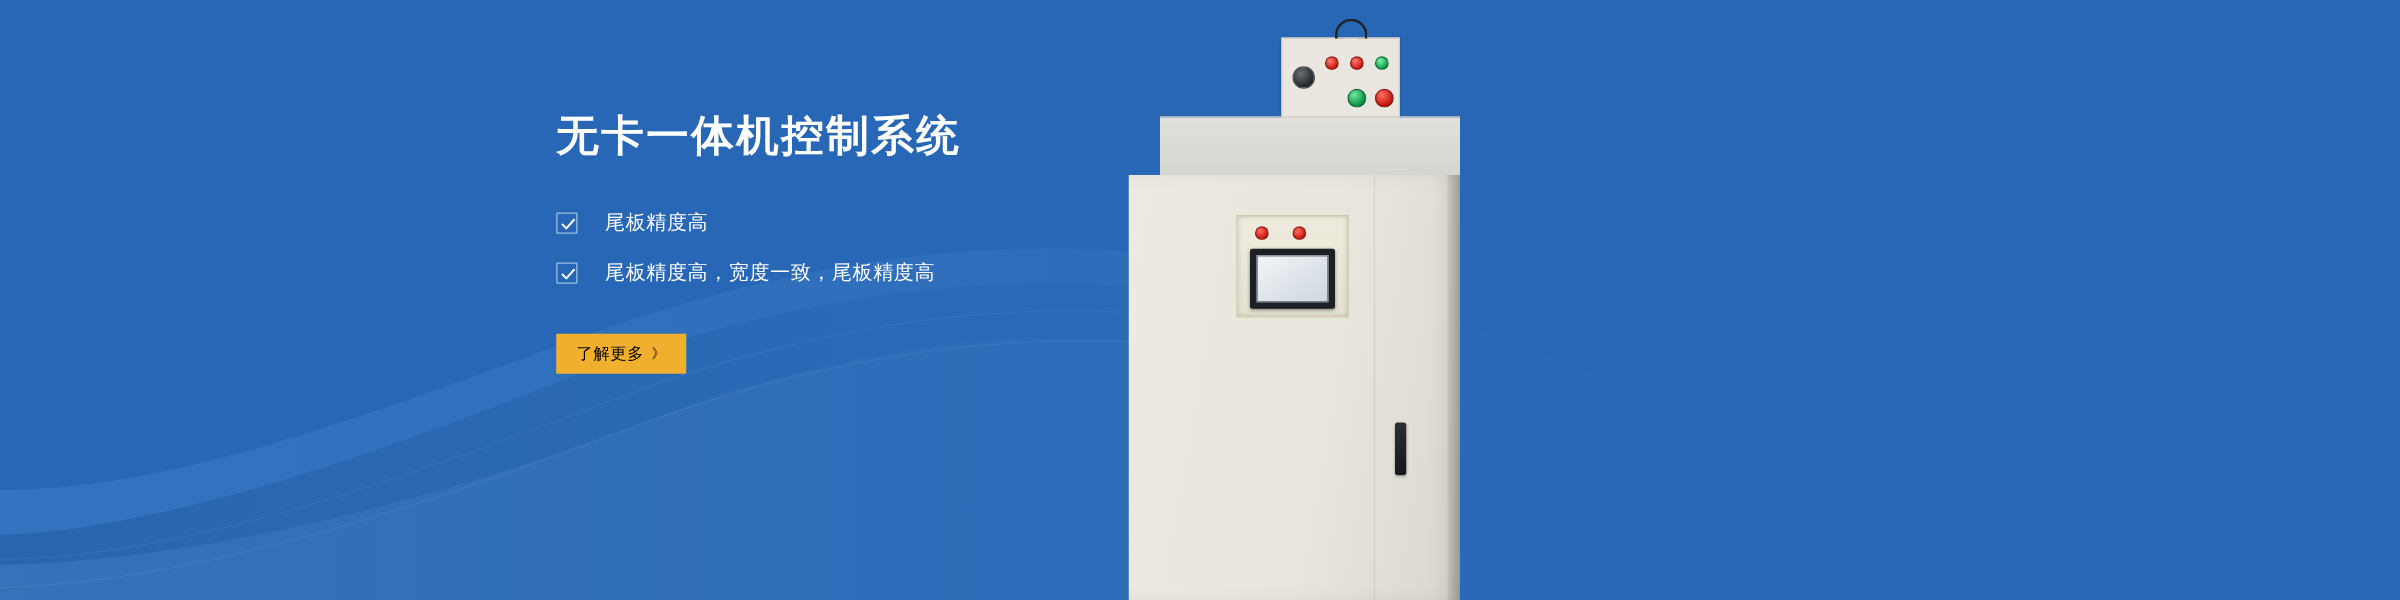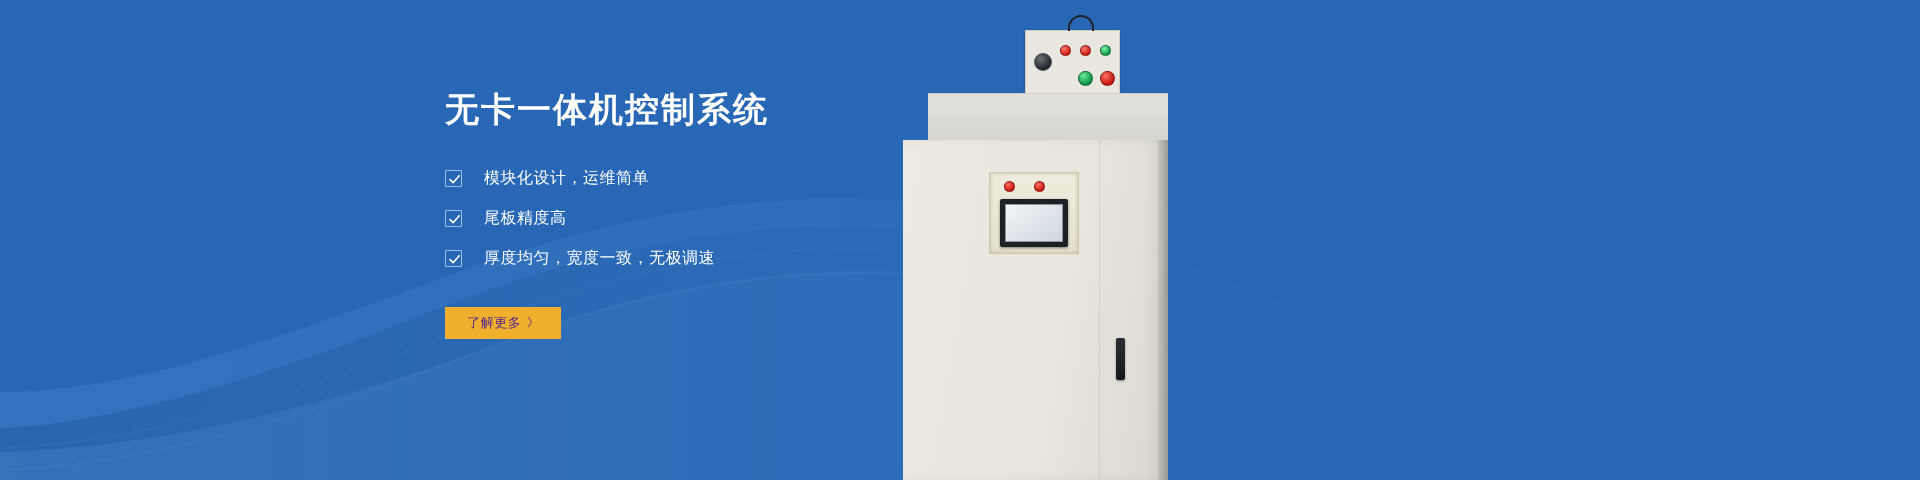--- a/index.html
+++ b/index.html
@@ -60,25 +60,25 @@
     color:#ffffff;
     font-size:16px;
     letter-spacing:.5px;
     white-space:nowrap;
   }
   .cta{
     display:inline-flex;
     align-items:center;
     justify-content:center;
     margin-top:18px;
-    width:116px; height:32px;
+    width:104px; height:32px;
     background:#f0b02e;
     border:none;
     cursor:pointer;
-    color:#4c1d95;
+    color:#000000;
     font-size:13px;
     font-family:"Liberation Sans","DejaVu Sans",sans-serif;
     letter-spacing:.5px;
   }
   .cta .arrow{ margin-left:6px; font-size:11px; opacity:.95; }
 
   
   .machine{
     position:absolute;
     left:900px; top:0;
@@ -221,45 +221,37 @@
     <path d="M0,470 C150,466 320,412 500,344 C690,272 880,252 1060,296" fill="none" stroke="#5b95d6" stroke-opacity="0.25" stroke-width="1"></path>
     <path d="M0,448 C150,444 310,388 490,320 C680,248 870,228 1050,272" fill="none" stroke="#5b95d6" stroke-opacity="0.18" stroke-width="1"></path>
   </svg>
 
   <div class="content">
 
     <h1 class="headline">无卡一体机控制系统</h1>
 
     <ul class="feature-list">
 
-      <li class="feature-item">
-        <span class="checkbox">
-          <svg width="15" height="15" viewBox="0 0 15 15">
-            <path d="M3 7.6 L6.1 10.7 L12.2 3.8" fill="none" stroke="#ffffff" stroke-width="1.6" stroke-linecap="round" stroke-linejoin="round"></path>
-          </svg>
-        </span>
-        <span class="feature-text">模块化设计，运维简单</span>
-      </li>
 
       <li class="feature-item">
         <span class="checkbox">
           <svg width="15" height="15" viewBox="0 0 15 15">
             <path d="M3 7.6 L6.1 10.7 L12.2 3.8" fill="none" stroke="#ffffff" stroke-width="1.6" stroke-linecap="round" stroke-linejoin="round"></path>
           </svg>
         </span>
         <span class="feature-text">尾板精度高</span>
       </li>
 
       <li class="feature-item">
         <span class="checkbox">
           <svg width="15" height="15" viewBox="0 0 15 15">
             <path d="M3 7.6 L6.1 10.7 L12.2 3.8" fill="none" stroke="#ffffff" stroke-width="1.6" stroke-linecap="round" stroke-linejoin="round"></path>
           </svg>
         </span>
-        <span class="feature-text">厚度均匀，宽度一致，无极调速</span>
+        <span class="feature-text">尾板精度高，宽度一致，尾板精度高</span>
       </li>
 
     </ul>
 
     <button class="cta">
       <span>了解更多</span>
       <span class="arrow">》</span>
     </button>
 
   </div>

